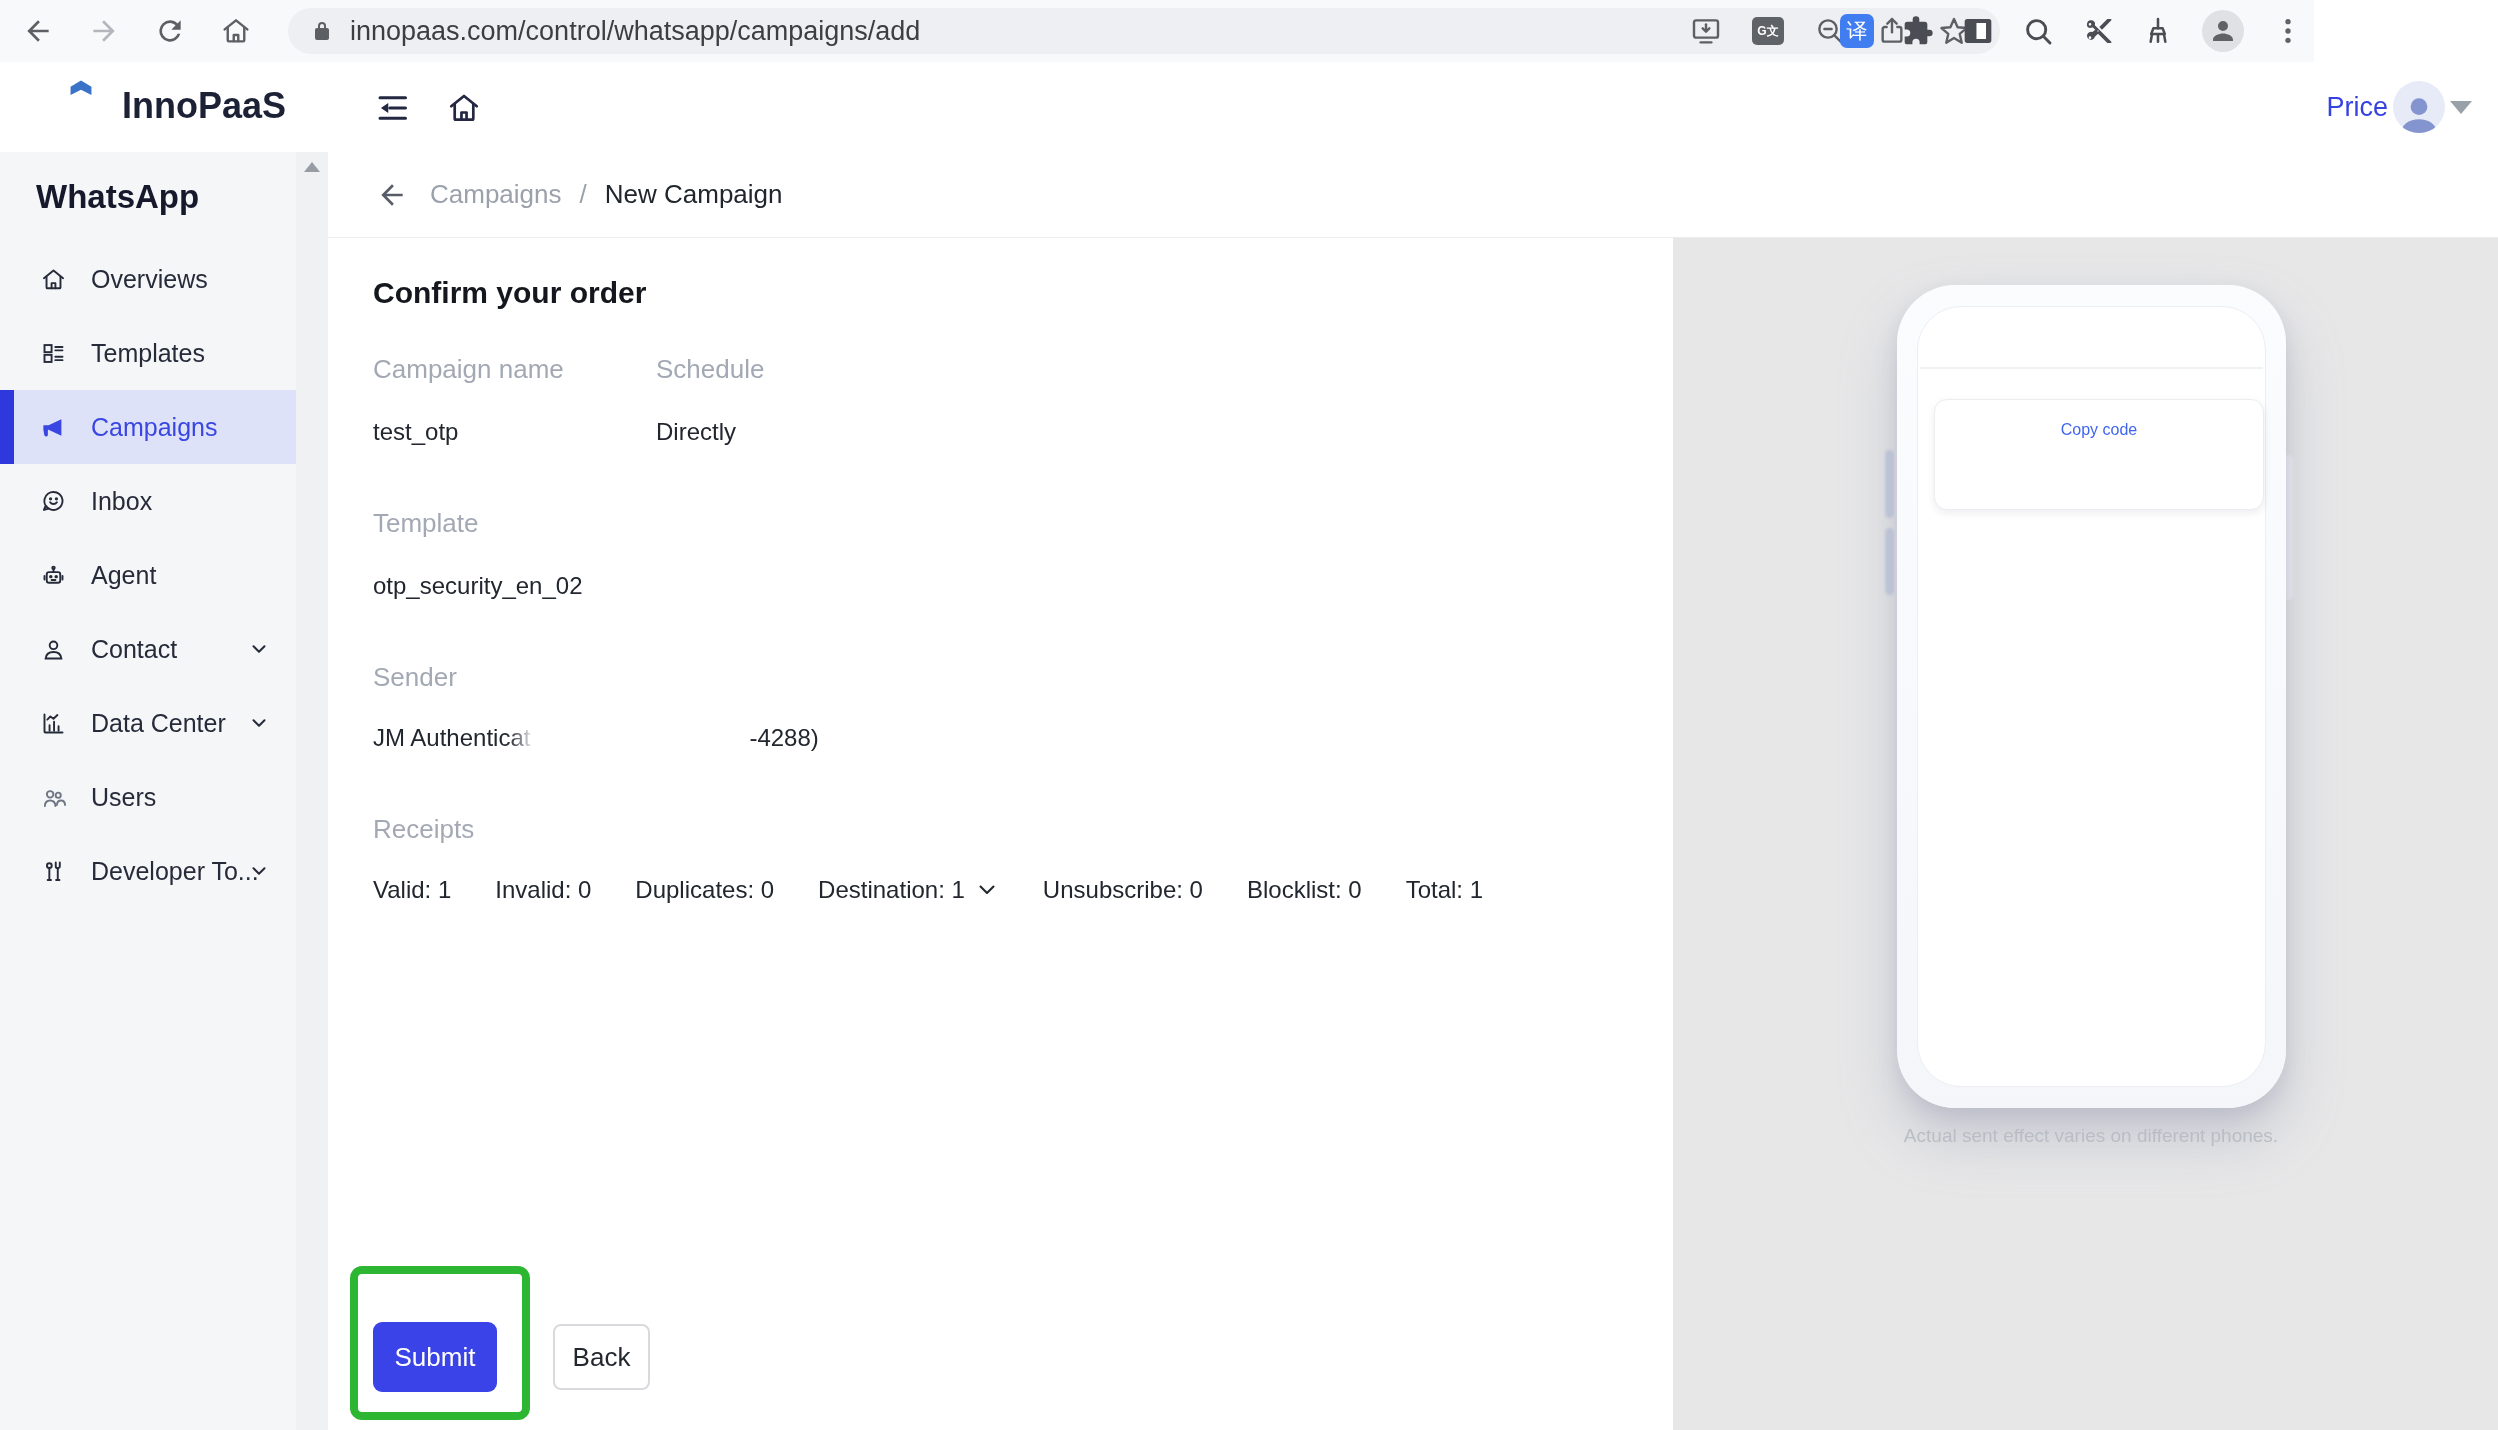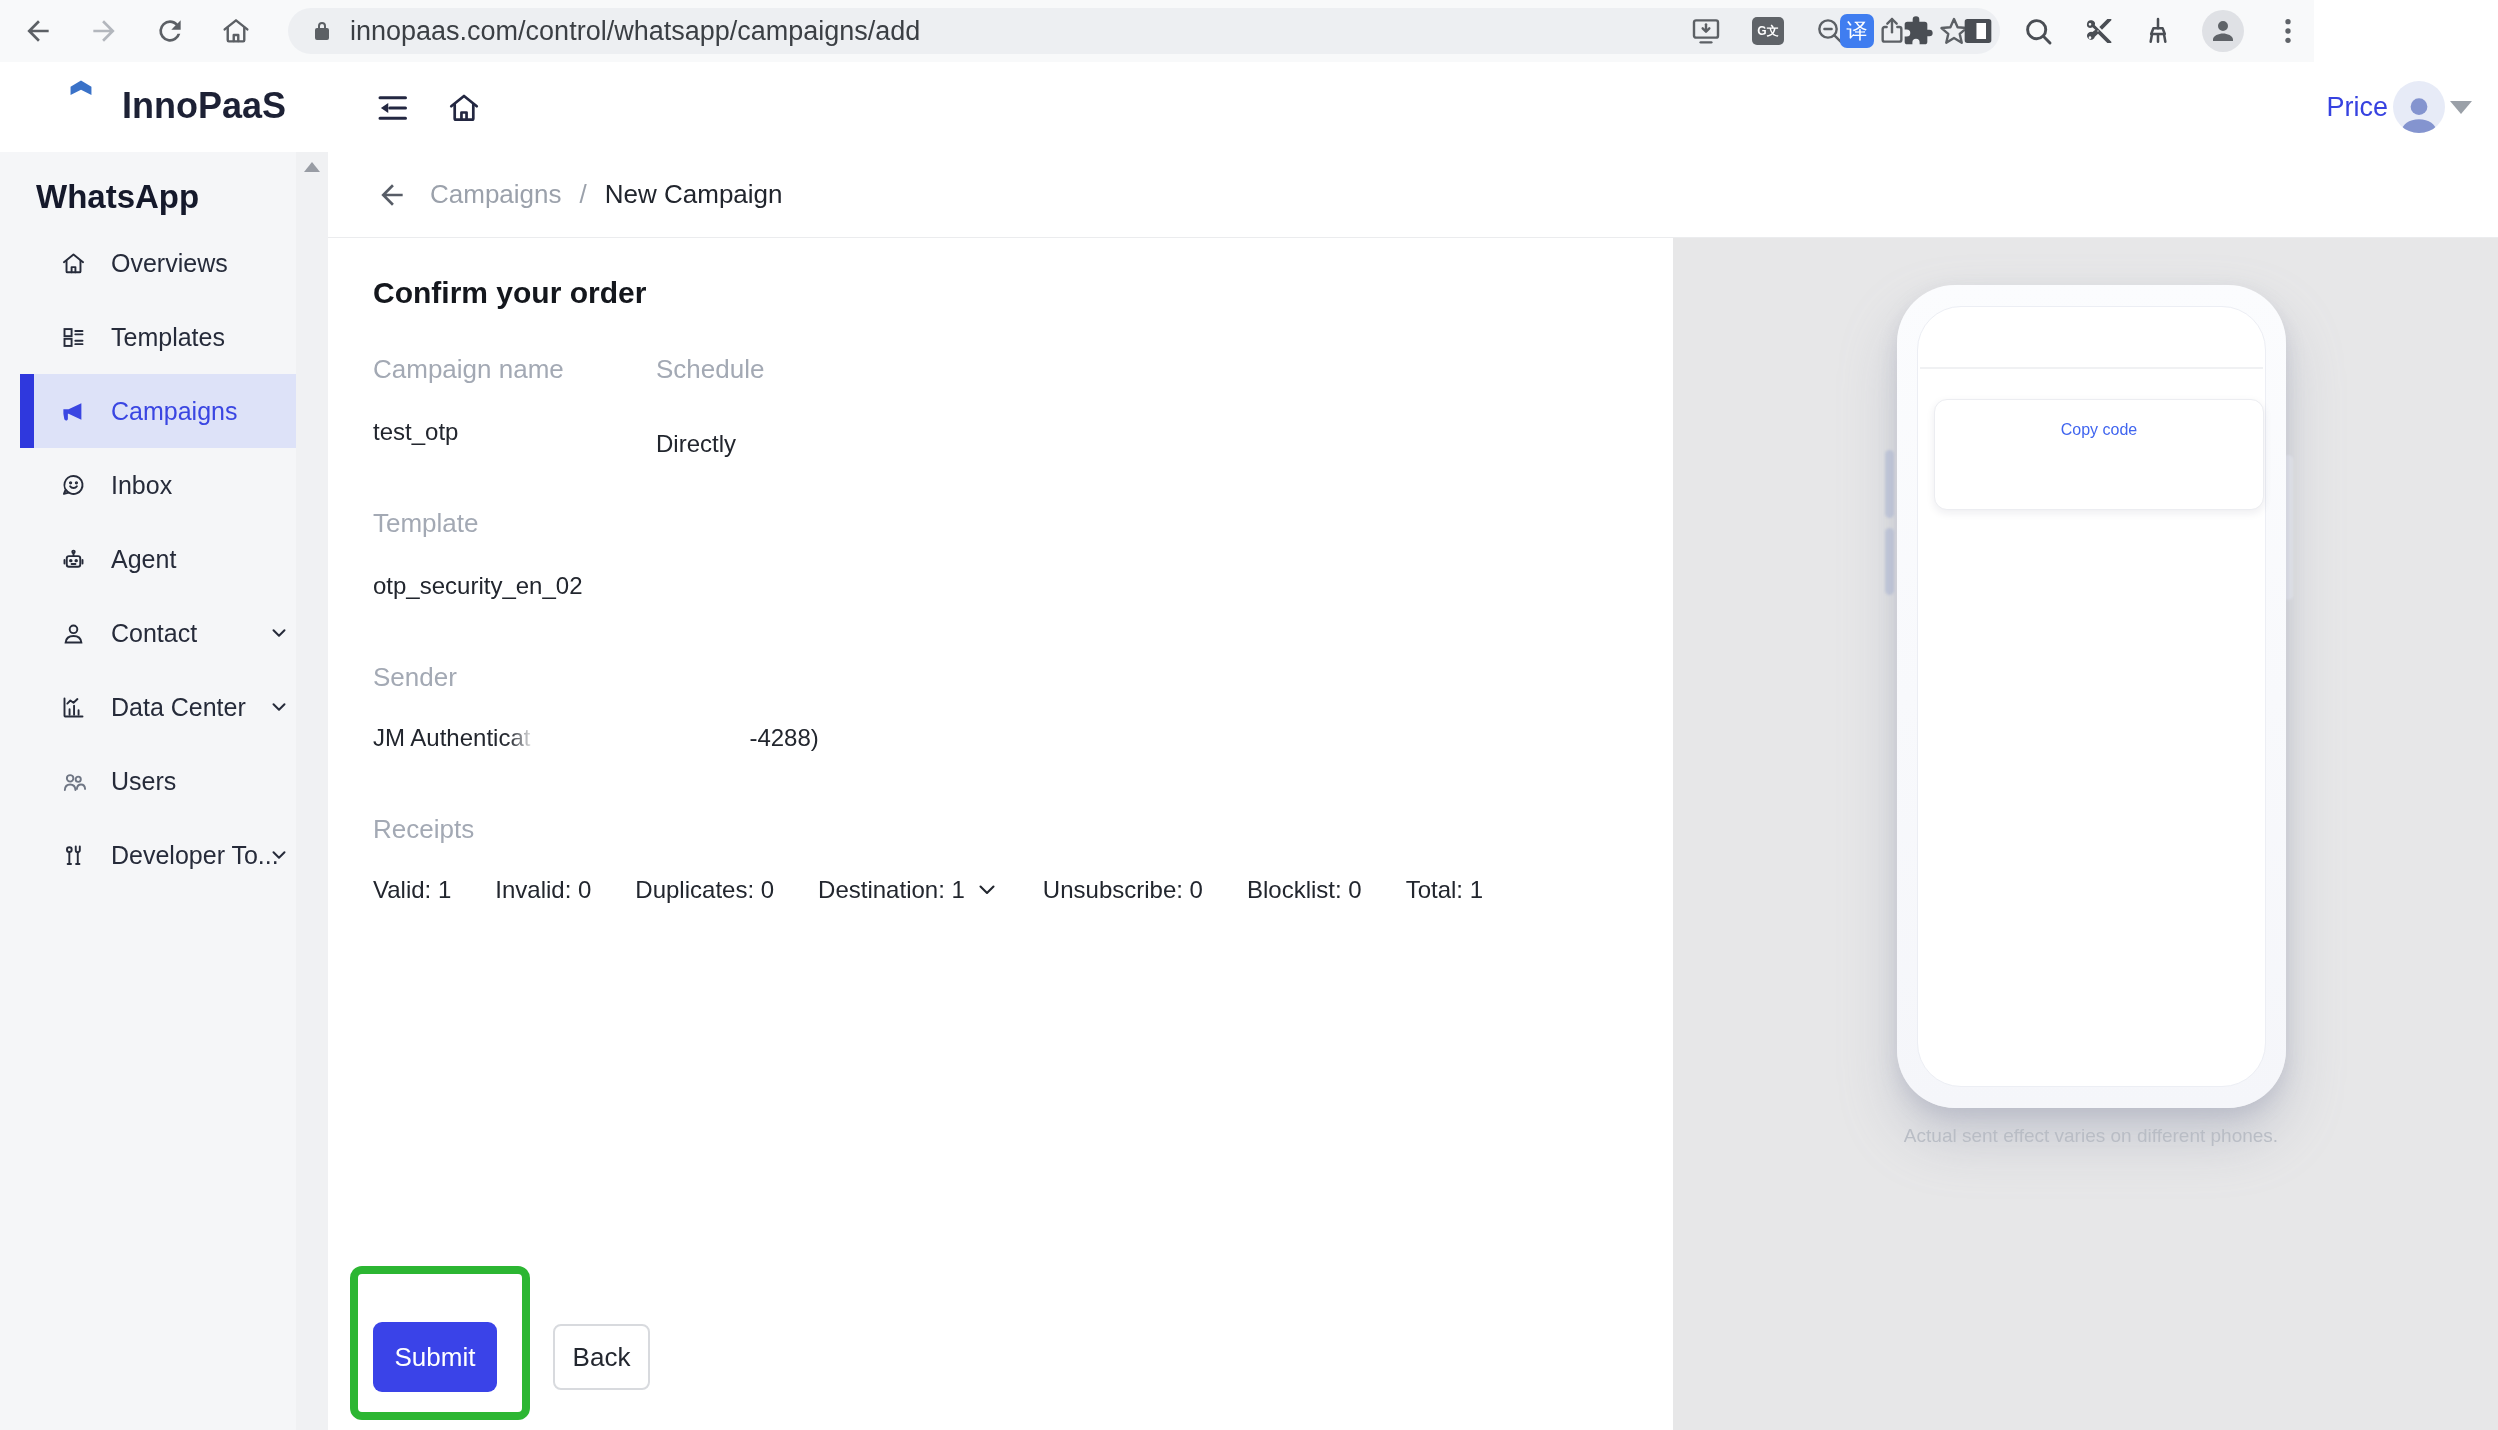--- a/index.html
+++ b/index.html
@@ -28,21 +28,21 @@
   .fold-ic{left:374px;}
   .home-ic2{left:446px;}
   .hdr-right{position:absolute;right:26px;top:0;height:90px;display:flex;align-items:center;gap:5px;}
   .price-link{font-size:27px;color:#3642e0;cursor:pointer;}
   .app-avatar{width:52px;height:52px;border-radius:50%;background:#e7ebf7;overflow:hidden;display:flex;align-items:flex-end;justify-content:center;}
   .caret-down{width:0;height:0;border-left:11px solid transparent;border-right:11px solid transparent;border-top:13px solid #9aa0a8;}
 
   
   .sidebar{position:absolute;left:0;top:152px;width:296px;height:1278px;background:#f5f6f8;}
   .sb-title{margin:0;padding:26px 0 10px 36px;font-size:33px;font-weight:bold;color:#15192b;}
-  .sb-nav{position:absolute;left:0;top:74px;width:296px;padding-left:20px;}
+  .sb-nav{position:absolute;left:0;top:90px;width:296px;}
   .sb-item{position:relative;height:74px;display:flex;align-items:center;padding-left:40px;box-sizing:border-box;cursor:pointer;color:#262b3a;}
   .sb-item .sb-ic{width:27px;height:27px;flex:0 0 27px;}
   .sb-item .sb-label{margin-left:24px;font-size:25px;}
   .sb-item.active{background:#dde2f8;color:#3a46e2;}
   .sb-item.active::before{content:"";position:absolute;left:0;top:0;width:14px;height:100%;background:#2f38dd;}
   .sb-item .sb-chev{position:absolute;right:26px;width:22px;height:22px;color:#262b3a;}
   .sb-item.gray-ic{color:#262b3a;}
   .sb-item.gray-ic .sb-ic{color:#6f7684;}
   .sb-scroll{position:absolute;left:296px;top:152px;width:32px;height:1278px;background:#f0f1f3;}
   .scroll-up{margin:10px auto 0;width:0;height:0;border-left:8px solid transparent;border-right:8px solid transparent;border-bottom:10px solid #989ca4;}
@@ -53,21 +53,21 @@
   .crumb-parent{margin-left:22px;font-size:26px;color:#9ba1ab;cursor:pointer;}
   .crumb-sep{margin:0 18px;font-size:26px;color:#9ba1ab;}
   .crumb-current{font-size:26px;color:#21252d;}
 
   
   .content{position:absolute;left:328px;top:238px;width:1345px;height:1192px;background:#fff;}
   .order-title{position:absolute;left:45px;top:38px;margin:0;font-size:30px;font-weight:bold;color:#14171d;}
   .f-label{position:absolute;font-size:26px;color:#a3a9b4;white-space:nowrap;}
   .f-value{position:absolute;font-size:24px;color:#22262e;white-space:nowrap;}
   .lbl-campaign{left:45px;top:116px;} .lbl-schedule{left:328px;top:116px;}
-  .val-campaign{left:45px;top:180px;} .val-schedule{left:328px;top:192px;}
+  .val-campaign{left:45px;top:180px;} .val-schedule{left:328px;top:180px;}
   .lbl-template{left:45px;top:270px;} .val-template{left:45px;top:334px;}
   .lbl-sender{left:45px;top:424px;}
   .val-sender{left:45px;top:486px;display:flex;align-items:flex-end;}
   .redact{width:215px;height:56px;margin:-16px 2px;background:#fff;box-shadow:0 0 18px 10px #ffffff;border-radius:6px;flex:0 0 auto;}
   .lbl-receipts{left:45px;top:576px;}
   .receipts-row{position:absolute;left:45px;top:638px;display:flex;align-items:center;gap:44px;font-size:24px;color:#22262e;white-space:nowrap;}
   .stat{display:flex;align-items:center;gap:10px;}
   .stat .chev{width:24px;height:24px;color:#22262e;cursor:pointer;}
   .btn-submit{position:absolute;left:45px;top:1084px;width:124px;height:70px;border:none;border-radius:9px;background:#3a43e8;color:#fff;font-size:26px;font-family:inherit;cursor:pointer;}
   .btn-back{position:absolute;left:225px;top:1086px;width:97px;height:66px;border:2px solid #d8dade;border-radius:8px;background:#fff;color:#23272f;font-size:26px;font-family:inherit;cursor:pointer;box-sizing:border-box;}

